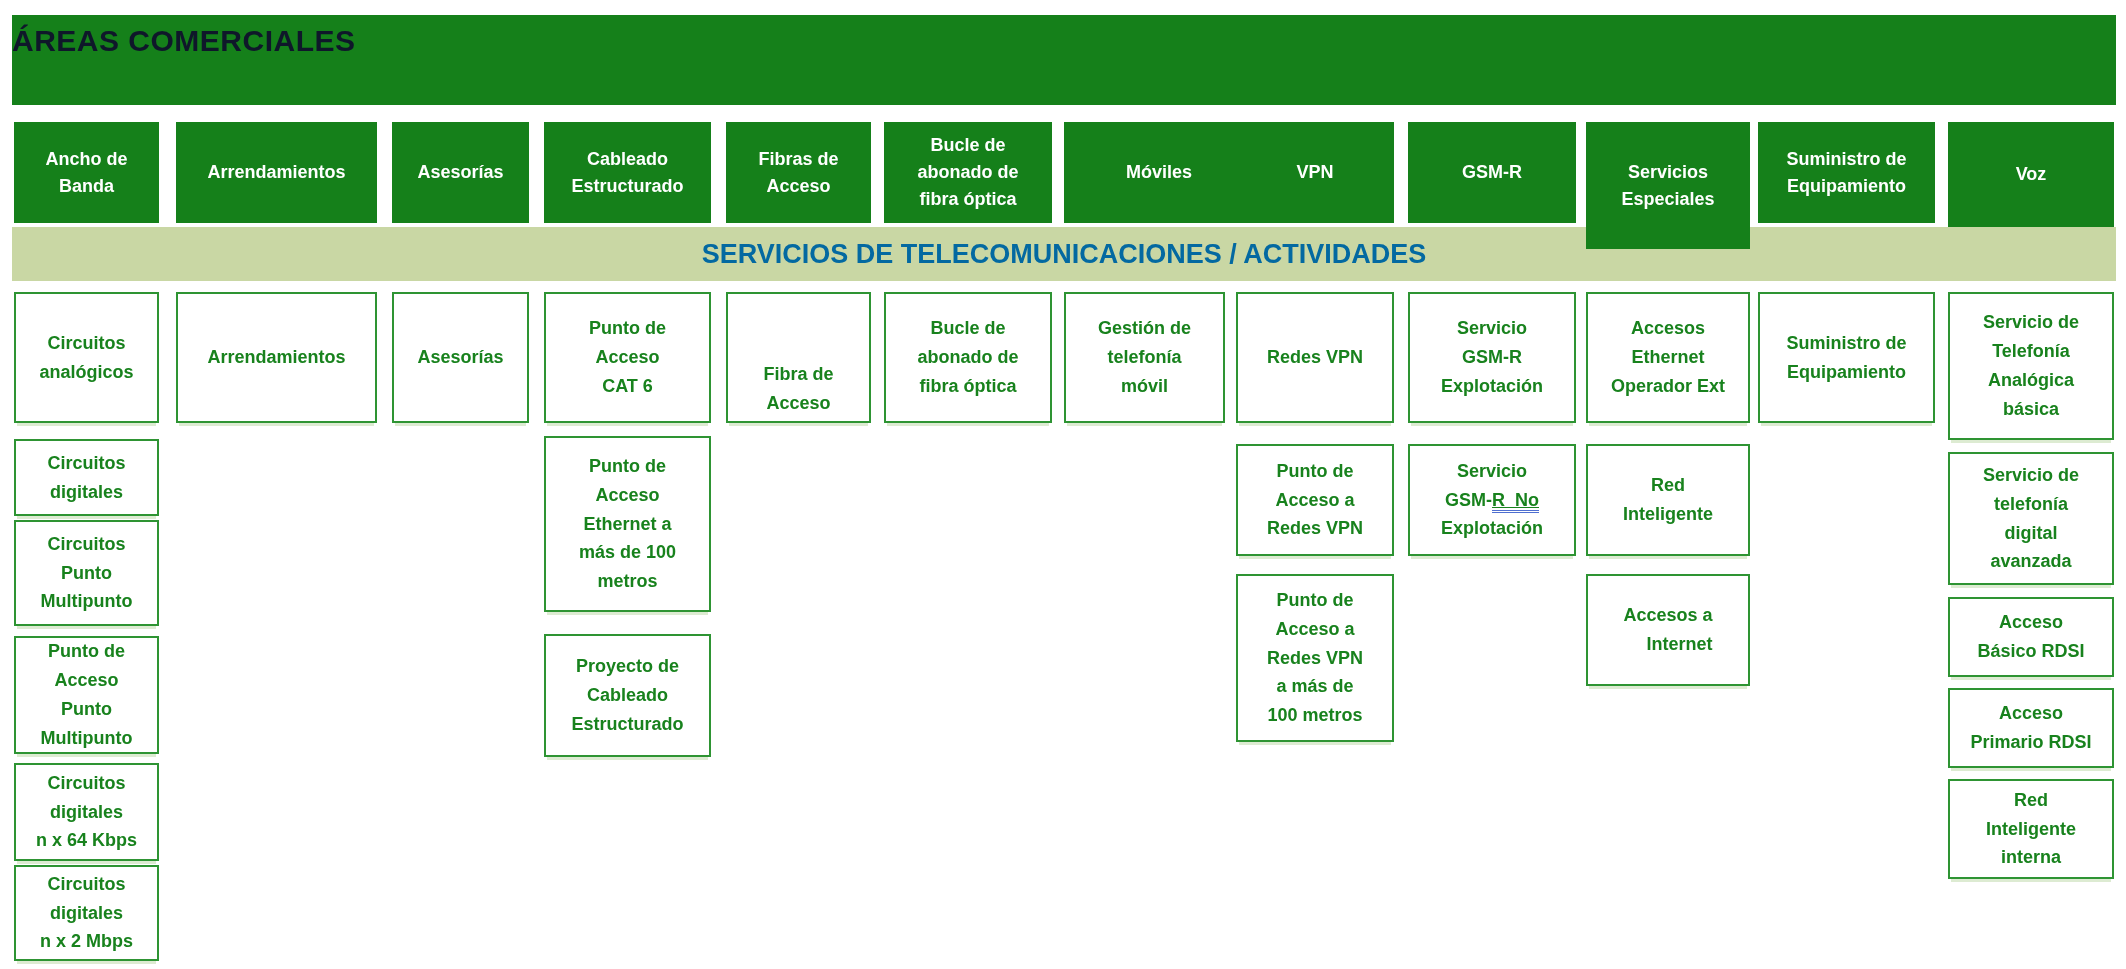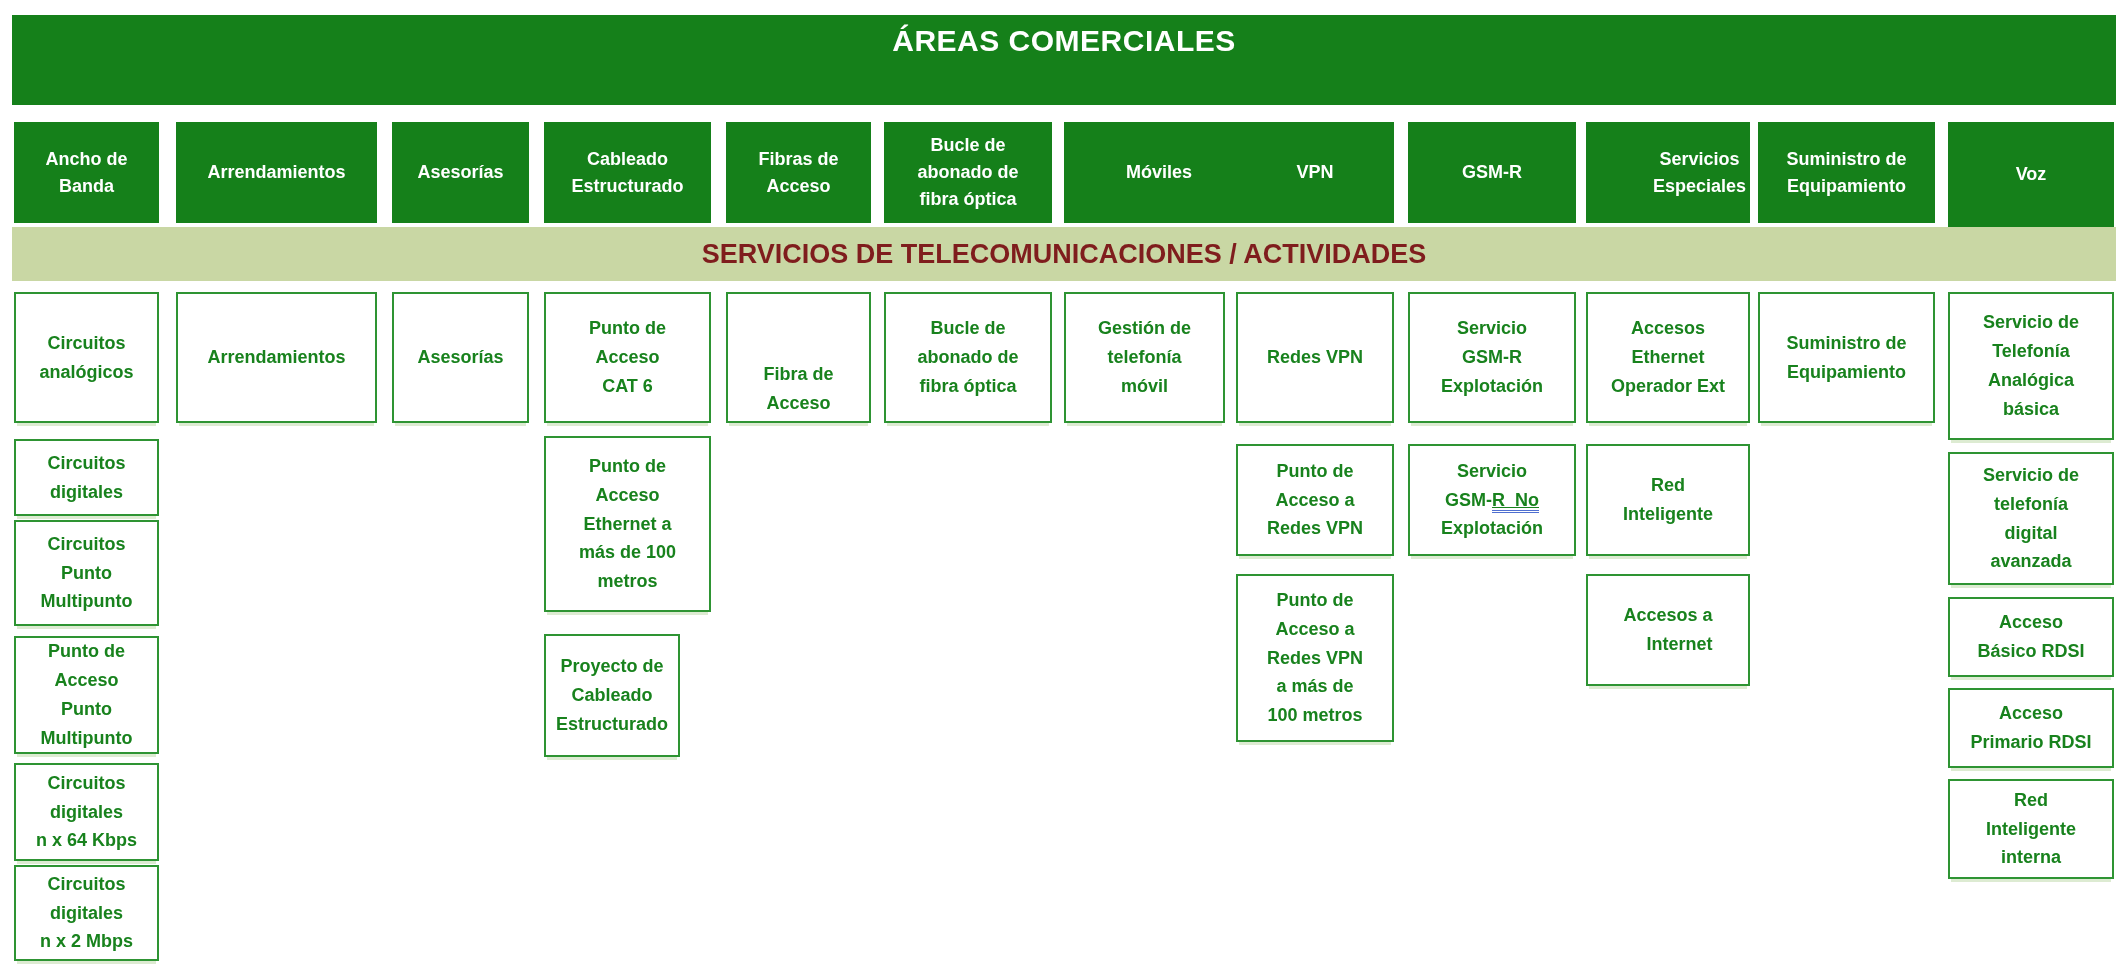--- a/index.html
+++ b/index.html
@@ -7,27 +7,27 @@
     --band:#c9d7a4;     
     --bd:#2e9433;       
     --tx:#18821d;       
     --blue:#4f6fd0;     
     --shadow:#ddebd2;   
   }
   html,body{margin:0;padding:0;background:#ffffff;}
   body{font-family:"Liberation Sans",sans-serif;font-weight:700;}
   #diagram{position:relative;background:#ffffff;overflow:hidden;}
   .topbar{
-    position:absolute;display:flex;justify-content:center;align-items:flex-start;
-    background:var(--dg);color:#ffffff;font-size:30px;letter-spacing:0.5px;
+    position:absolute;display:flex;align-items:flex-start;
+    background:var(--dg);color:#0f172a;font-size:30px;letter-spacing:0.5px;
     padding-top:9px;box-sizing:border-box;
   }
   .band{
     position:absolute;display:flex;justify-content:center;align-items:center;
-    background:var(--band);color:#7f1d1d;font-size:27px;box-sizing:border-box;
+    background:var(--band);color:#0369a1;font-size:27px;box-sizing:border-box;
   }
   .hdr{
     position:absolute;display:flex;justify-content:center;align-items:center;
     background:var(--dg);color:#ffffff;font-size:18px;line-height:1.5;
     text-align:center;box-sizing:border-box;padding:2px 4px;
   }
   .hdr span, .box span.lbl{white-space:pre-line;}
   .box{
     position:absolute;display:flex;justify-content:center;align-items:center;
     background:#ffffff;border:2px solid var(--bd);color:var(--tx);
@@ -106,21 +106,21 @@
 Acceso
 CAT 6</span>
       </div>
       <div class="box" style="left: 544px; top: 436px; width: 167px; height: 176px;">
         <span class="lbl">Punto de
 Acceso
 Ethernet a
 más de 100
 metros</span>
       </div>
-      <div class="box" style="left: 544px; top: 634px; width: 136px; height: 123px;">
+      <div class="box" style="left: 544px; top: 634px; width: 167px; height: 123px;">
         <span class="lbl">Proyecto de
 Cableado
 Estructurado</span>
       </div>
       <div class="hdr" style="left: 726px; top: 122px; width: 145px; height: 101px;">
         <span>Fibras de
 Acceso</span>
       </div>
       <div class="box" style="left: 726px; top: 292px; width: 145px; height: 131px; align-items: flex-end;">
         <span class="lbl">Fibra de
@@ -168,21 +168,21 @@
       <div class="box" style="left: 1408px; top: 292px; width: 168px; height: 131px;">
         <span class="lbl">Servicio
 GSM-R
 Explotación</span>
       </div>
       <div class="box" style="left: 1408px; top: 444px; width: 168px; height: 112px;">
         <span class="lbl"><span>Servicio
 GSM-</span><span class="blue-u">R_No</span><span>
 Explotación</span></span>
       </div>
-      <div class="hdr" style="left: 1586px; top: 122px; width: 164px; height: 101px; justify-content: flex-end;">
+      <div class="hdr" style="left: 1586px; top: 122px; width: 164px; height: 127px;">
         <span>Servicios
 Especiales</span>
       </div>
       <div class="box" style="left: 1586px; top: 292px; width: 164px; height: 131px;">
         <span class="lbl">Accesos
 Ethernet
 Operador Ext</span>
       </div>
       <div class="box" style="left: 1586px; top: 444px; width: 164px; height: 112px;">
         <span class="lbl">Red

